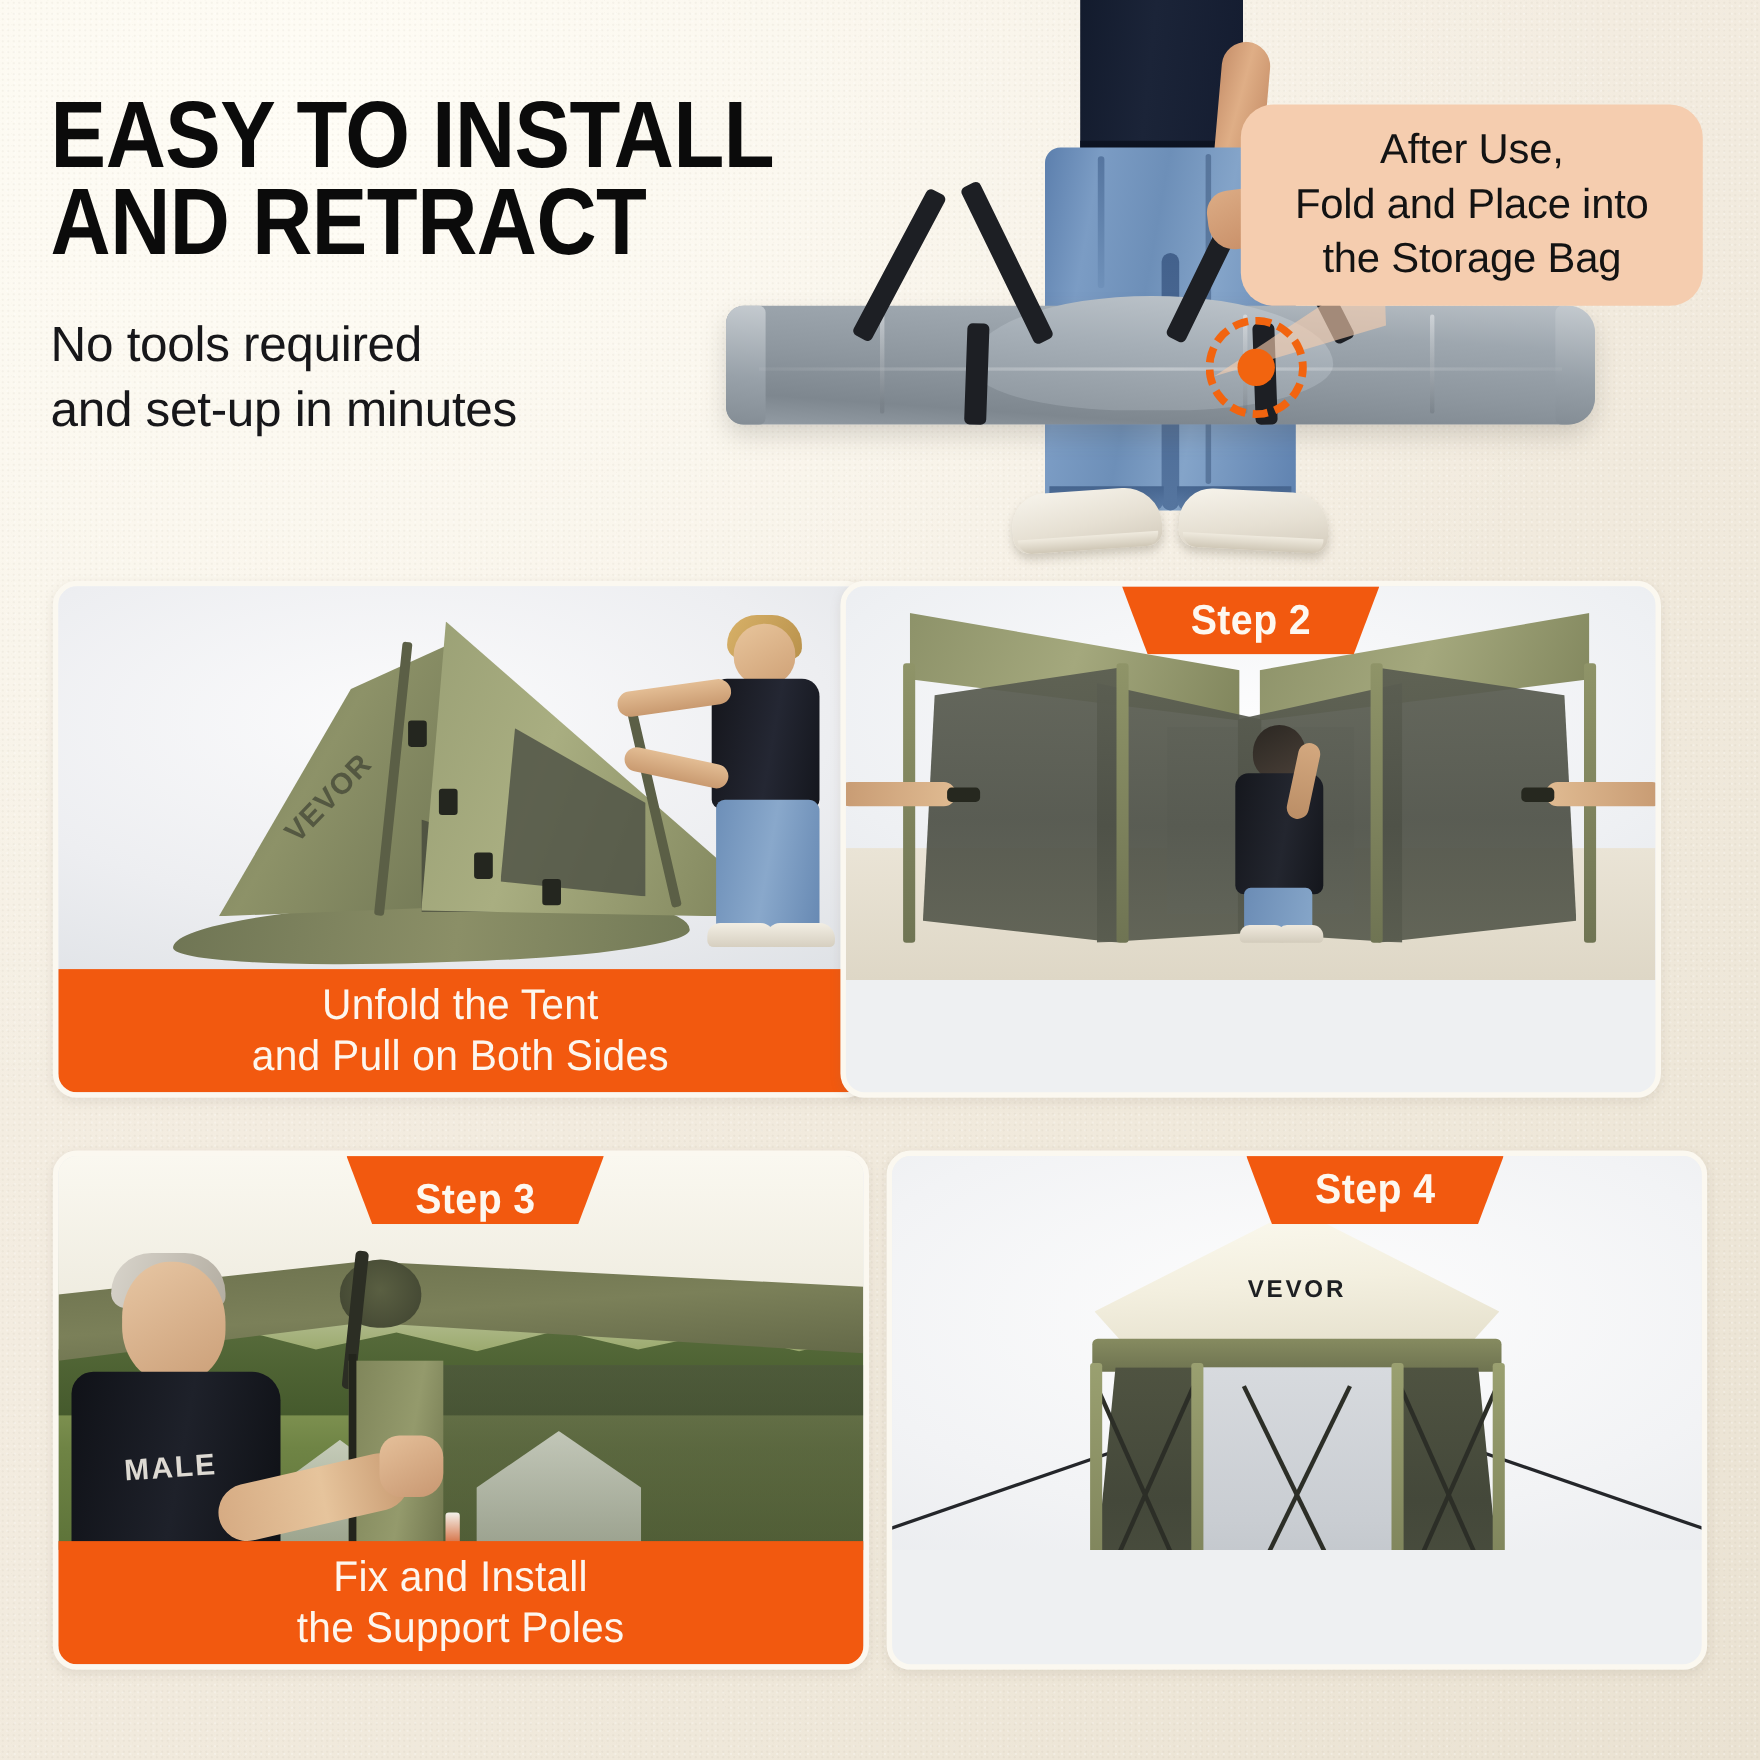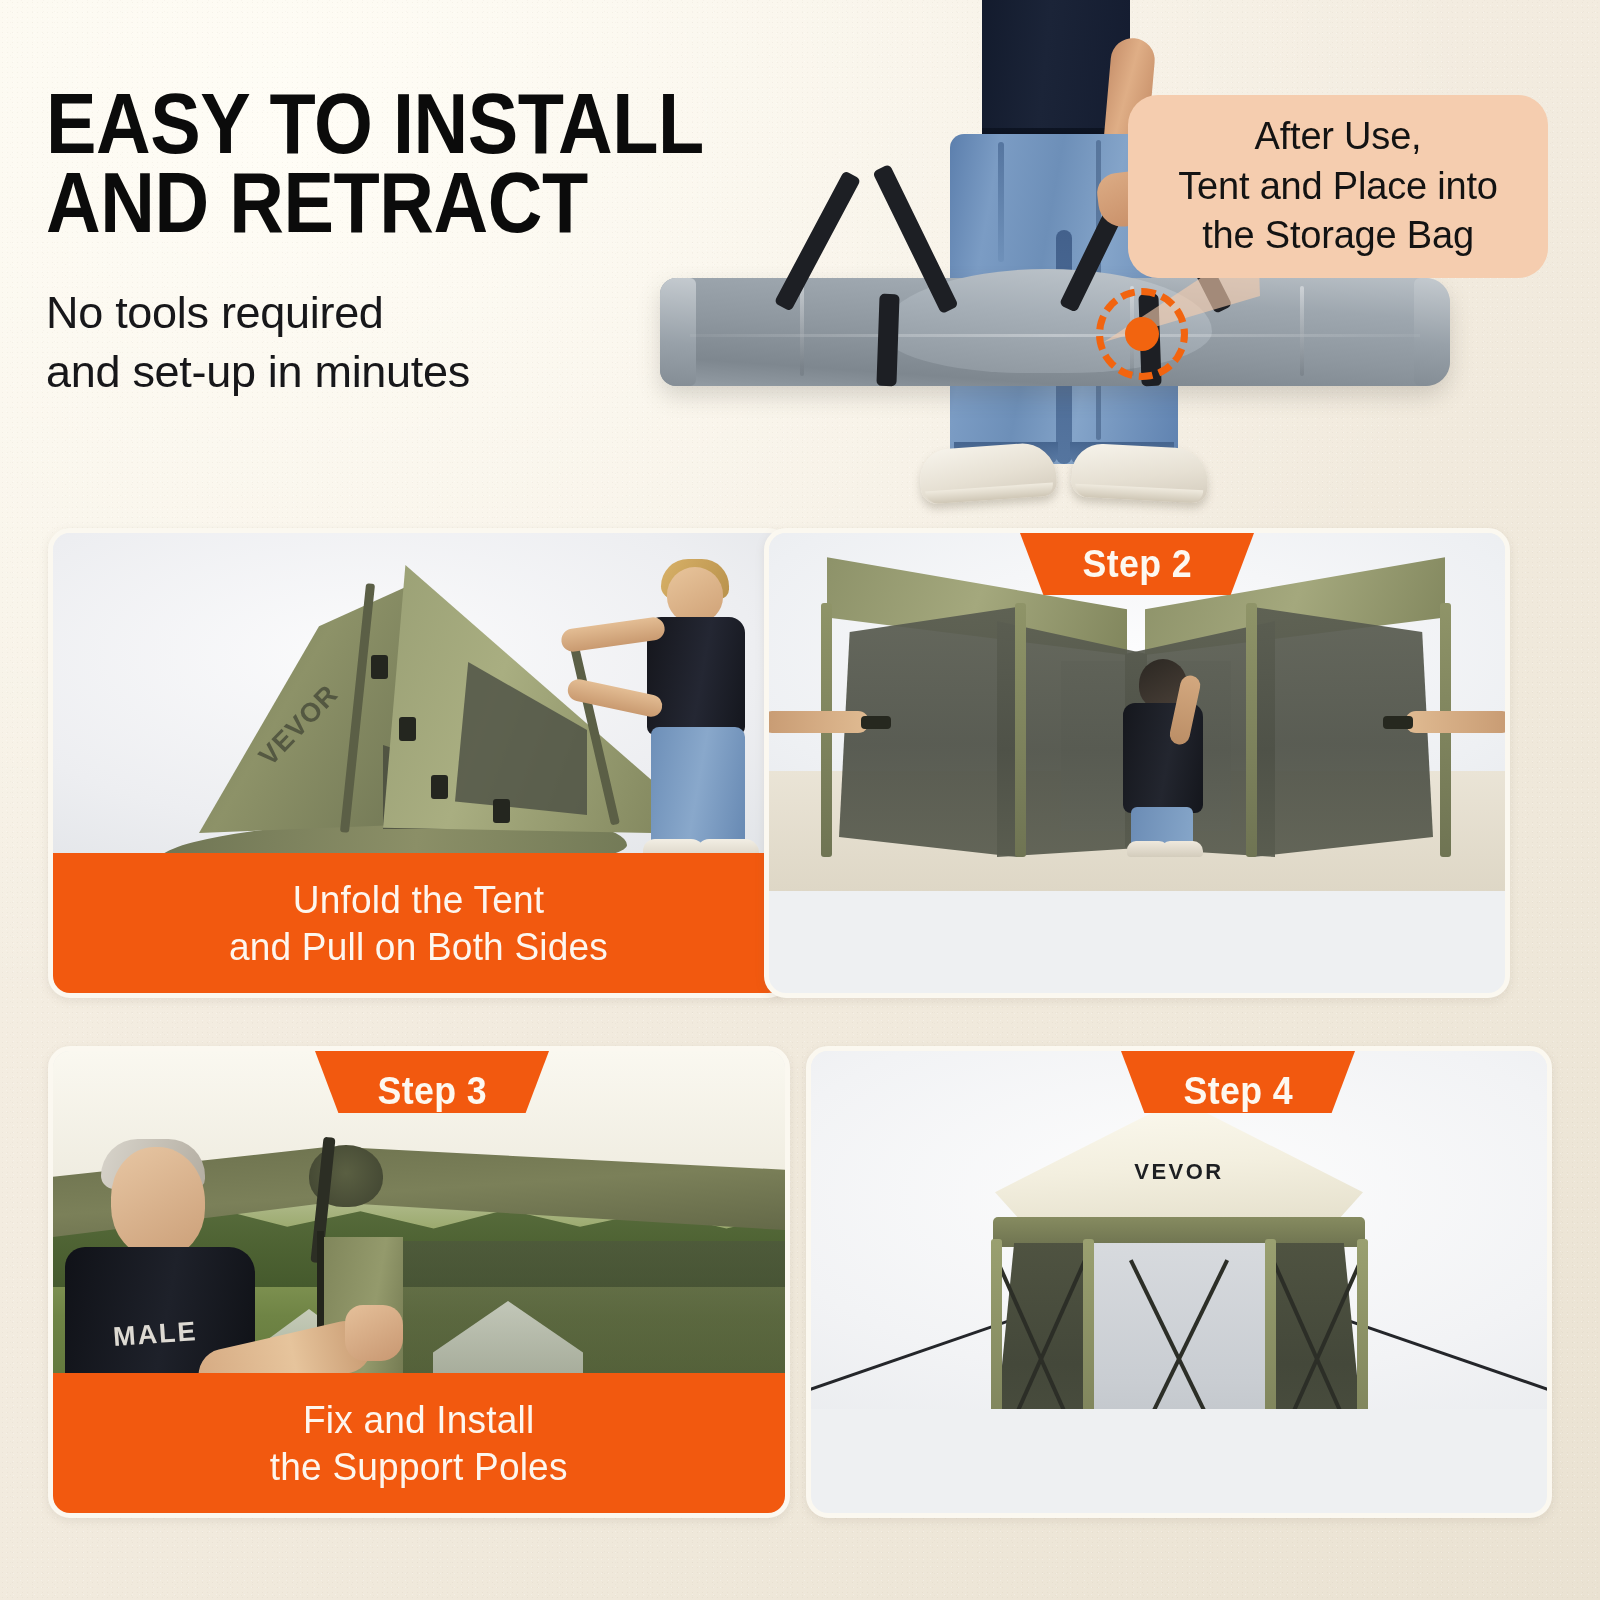--- a/index.html
+++ b/index.html
@@ -207,21 +207,21 @@
     box-shadow:0 3px 10px rgba(120,110,92,.13);
   }
   .card.c1{ left:48px;  top:528px;  width:742px; height:470px; }
   .card.c2{ left:764px; top:528px;  width:746px; height:470px; }
   .card.c3{ left:48px;  top:1046px; width:742px; height:472px; }
   .card.c4{ left:806px; top:1046px; width:746px; height:472px; }
 
   .photo{ position:absolute; left:0; right:0; top:0; height:358px; overflow:hidden; }
 
   .caption{
-    position:absolute; left:0; right:0; bottom:0; height:140px;
+    position:absolute; left:0; right:0; bottom:0; height:112px;
     background:#f2590f;
     display:flex; flex-direction:column; align-items:center; justify-content:center;
     color:#fdf6ee;
     font-family:"Liberation Sans Narrow","Liberation Sans", sans-serif;
     font-size:39px; line-height:1.21; text-align:center;
     letter-spacing:.2px;
     white-space:pre-line;
     transform-origin:center;
   }
   .caption span{ display:block; transform:scaleX(.95); }
@@ -233,21 +233,21 @@
     background:#f2590f;
     clip-path:polygon(0 0, 100% 0, 90% 100%, 10% 100%);
     display:flex; align-items:center; justify-content:center;
   }
   .badge span{
     font-family:"Liberation Sans Narrow","Liberation Sans", sans-serif;
     font-weight:bold; font-size:38px; color:#fdf8f0; letter-spacing:.4px;
     transform:scaleX(.94);
   }
   .card.c3 .badge{ left:262px; transform:none;align-items:flex-end; }
-  .card.c4 .badge{ left:auto; right:192px; transform:none;align-items:flex-end; }
+  .card.c4 .badge{ left:auto; right:180px; transform:none; }
 
   
   .s1bg{ position:absolute; inset:0;
     background:radial-gradient(ellipse 90% 80% at 42% 34%, #fbfbfc 0%, #edeef1 60%, #dfe2e6 100%); }
   .s1 .groundsheet{
     position:absolute; left:104px; bottom:16px; width:470px; height:54px;
     background:linear-gradient(100deg,#6f7554,#8b8f67 55%,#737a57);
     border-radius:46% 30% 40% 50%/60% 60% 40% 40%;
     transform:rotate(-2deg);
   }
@@ -535,21 +535,21 @@
     <div class="ring"></div>
     <div class="dot"></div>
   </div>
 
   <svg id="callout-tail" viewBox="0 0 160 118">
     <polygon points="158,4 160,60 4,106" fill="#f5cdaf" opacity="0.62"></polygon>
   </svg>
 
   <div id="callout">
     <div class="txt">After Use,
-Tent and Place into
+Fold and Place into
 the Storage Bag</div>
   </div>
 
   <div class="card c1">
     <div class="photo s1">
       <div class="s1bg"></div>
       <div class="groundsheet"></div>
       <div class="tent-l"></div>
       <div class="mesh2"></div>
       <div class="tent-r"></div>

